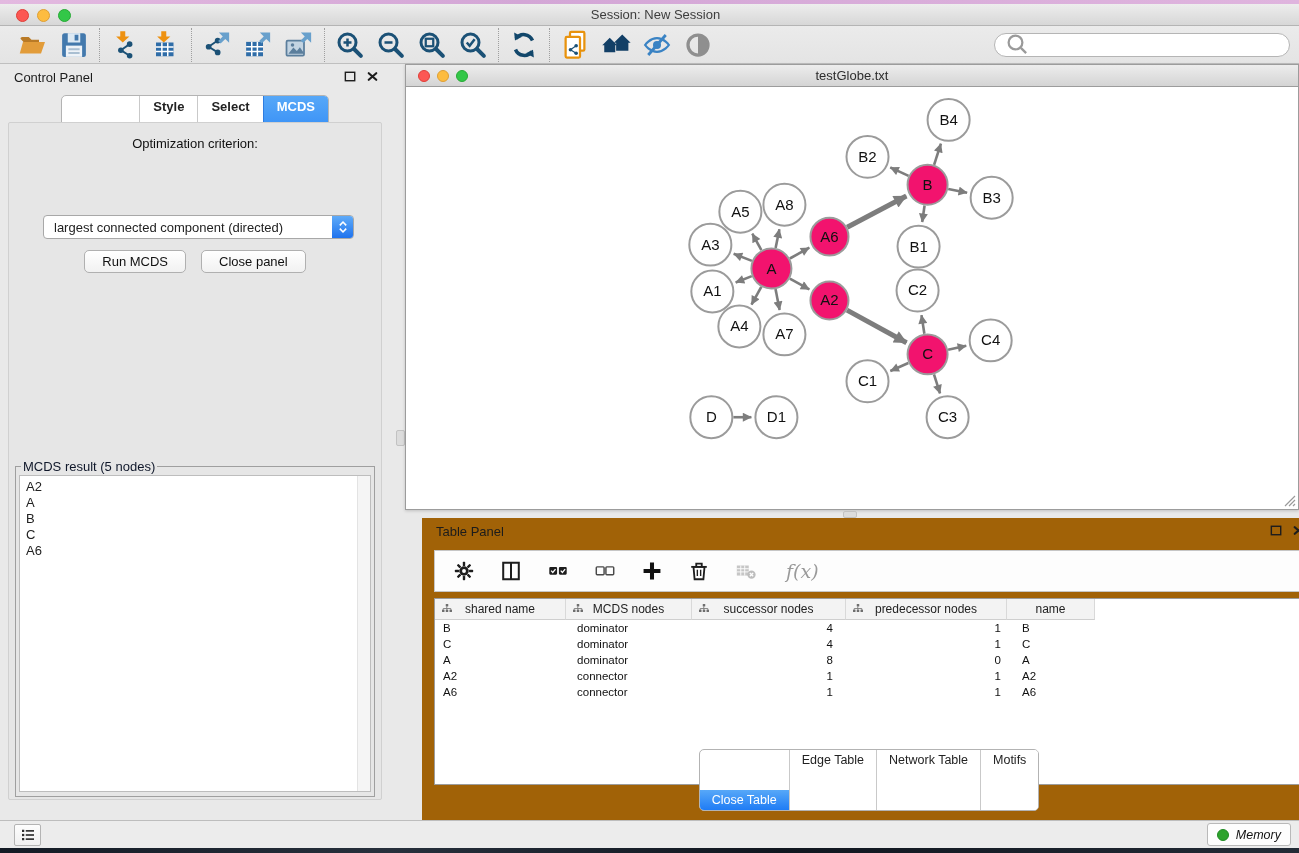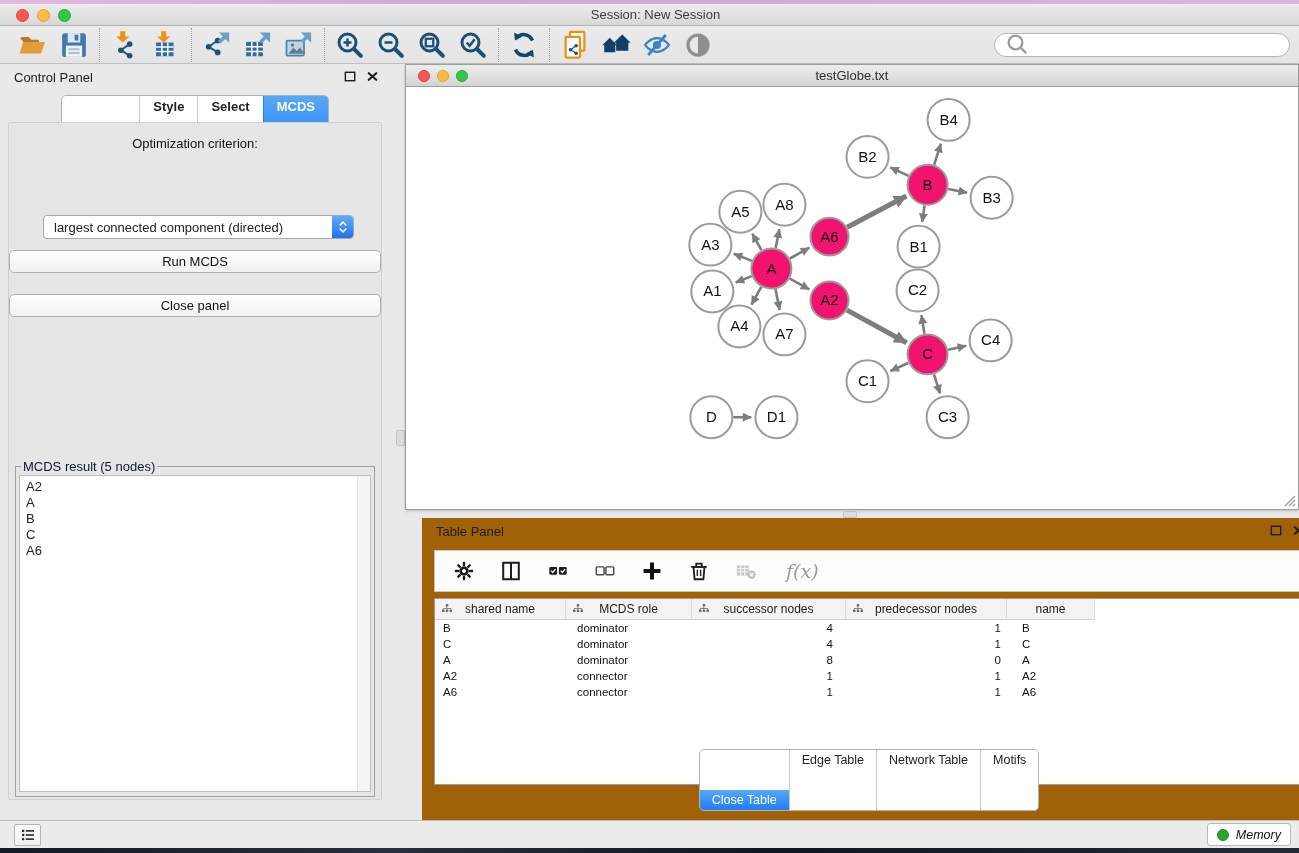--- a/index.html
+++ b/index.html
@@ -50,21 +50,21 @@
   .seg .tab:first-child { border-left:none;margin-top:40px; }
   .seg .tab.active { background:linear-gradient(#57a8f8,#1f7cf5); color:#fff; border-left-color:#2f7de0; }
   .cp-body { position:absolute; left:8px; right:8px; top:58px; bottom:20px;
     background:#e6e6e6; border:1px solid #d0d0d0; border-radius:2px; }
   .opt-label { text-align:center; margin-top:13px; font-size:13px; color:#111; }
   .dropdown { position:absolute; left:34px; right:27px; top:92px; height:24px; background:#fff;
     border:1px solid #a8a8a8; border-radius:4px; display:flex; align-items:center; overflow:hidden; }
   .dropdown .value { flex:1; font-size:13px; padding-left:10px; white-space:nowrap; }
   .dropdown .stepper { width:21px; height:100%; background:linear-gradient(#5fabf9,#1f73ee); display:flex; align-items:center; justify-content:center; }
   .dropdown .stepper svg { width:14px; height:16px; }
-  .btn-row { position:absolute; left:0; right:0; top:127px; display:flex; justify-content:center; gap:21px;flex-direction:column; }
+  .btn-row { position:absolute; left:0; right:0; top:127px; display:flex; justify-content:center; gap:15px; }
   .mac-btn { height:23px; padding:0 17px; font-size:13px; color:#111; font-family:inherit;
     background:linear-gradient(#ffffff,#f1f1f1); border:1px solid #b0b0b0; border-radius:5px; }
   .result-fieldset { position:absolute; left:6px; right:6px; top:336px; bottom:2px;
     border:1px solid #9f9f9f; padding:1px 3px 4px 3px; background:transparent; }
   .result-fieldset legend { font-size:13px; color:#0f172a; padding:0 2px; margin-left:2px; }
   .result-list { position:relative; background:#fff; border:1px solid #bdbdbd; height:100%; overflow:hidden;
     font-size:13px; padding:3px 0 0 6px; line-height:16px; }
   .result-item { height:16px; }
   .scroll-track { position:absolute; right:0; top:0; bottom:0; width:13px; background:#f5f5f5; border-left:1px solid #e3e3e3; }
 
@@ -578,21 +578,21 @@
             <svg viewBox="0 0 24 24" width="12" height="12">
               <g fill="#6e6e6e">
                 <rect x="9.5" y="2" width="5" height="5" rx="1"></rect>
                 <rect x="2" y="13" width="5" height="5" rx="1"></rect>
                 <rect x="9.5" y="13" width="5" height="5" rx="1"></rect>
                 <rect x="17" y="13" width="5" height="5" rx="1"></rect>
                 <path d="M11.5 7v3M4.5 13v-2h15v2M11.5 11v2" stroke="#6e6e6e" stroke-width="1.6" fill="none"></path>
               </g>
             </svg>
           </span>
-          <span>MCDS role</span>
+          <span>MCDS nodes</span>
         </div>
         <div class="th">
           <span class="colicon icon">
             <svg viewBox="0 0 24 24" width="12" height="12">
               <g fill="#6e6e6e">
                 <rect x="9.5" y="2" width="5" height="5" rx="1"></rect>
                 <rect x="2" y="13" width="5" height="5" rx="1"></rect>
                 <rect x="9.5" y="13" width="5" height="5" rx="1"></rect>
                 <rect x="17" y="13" width="5" height="5" rx="1"></rect>
                 <path d="M11.5 7v3M4.5 13v-2h15v2M11.5 11v2" stroke="#6e6e6e" stroke-width="1.6" fill="none"></path>

